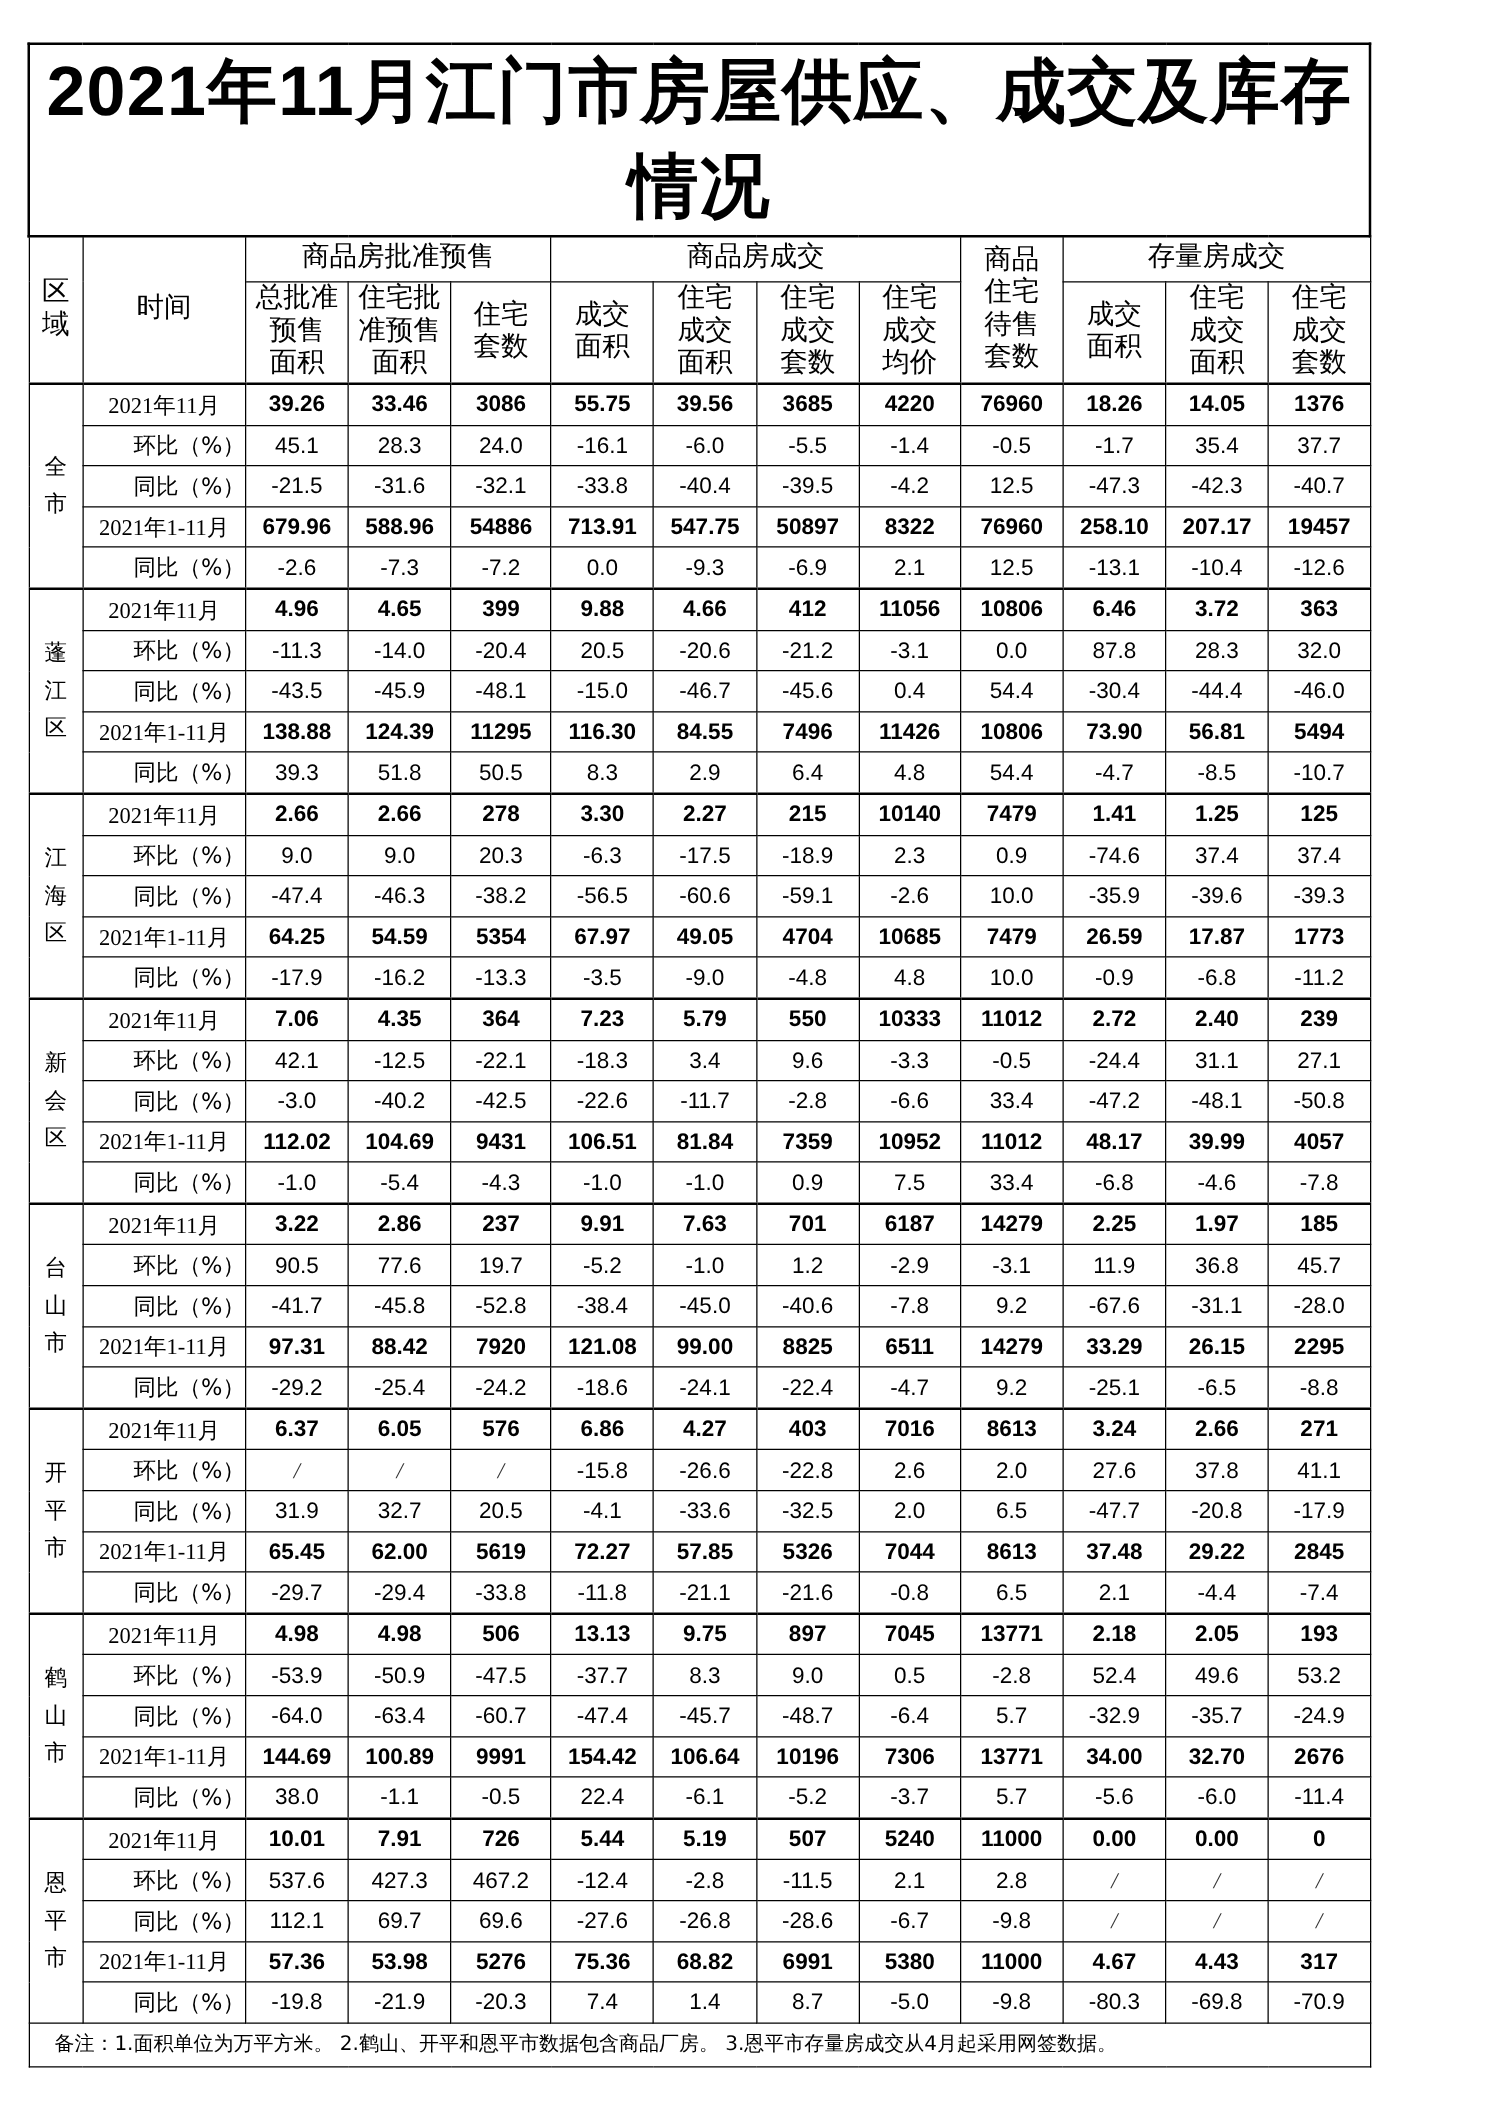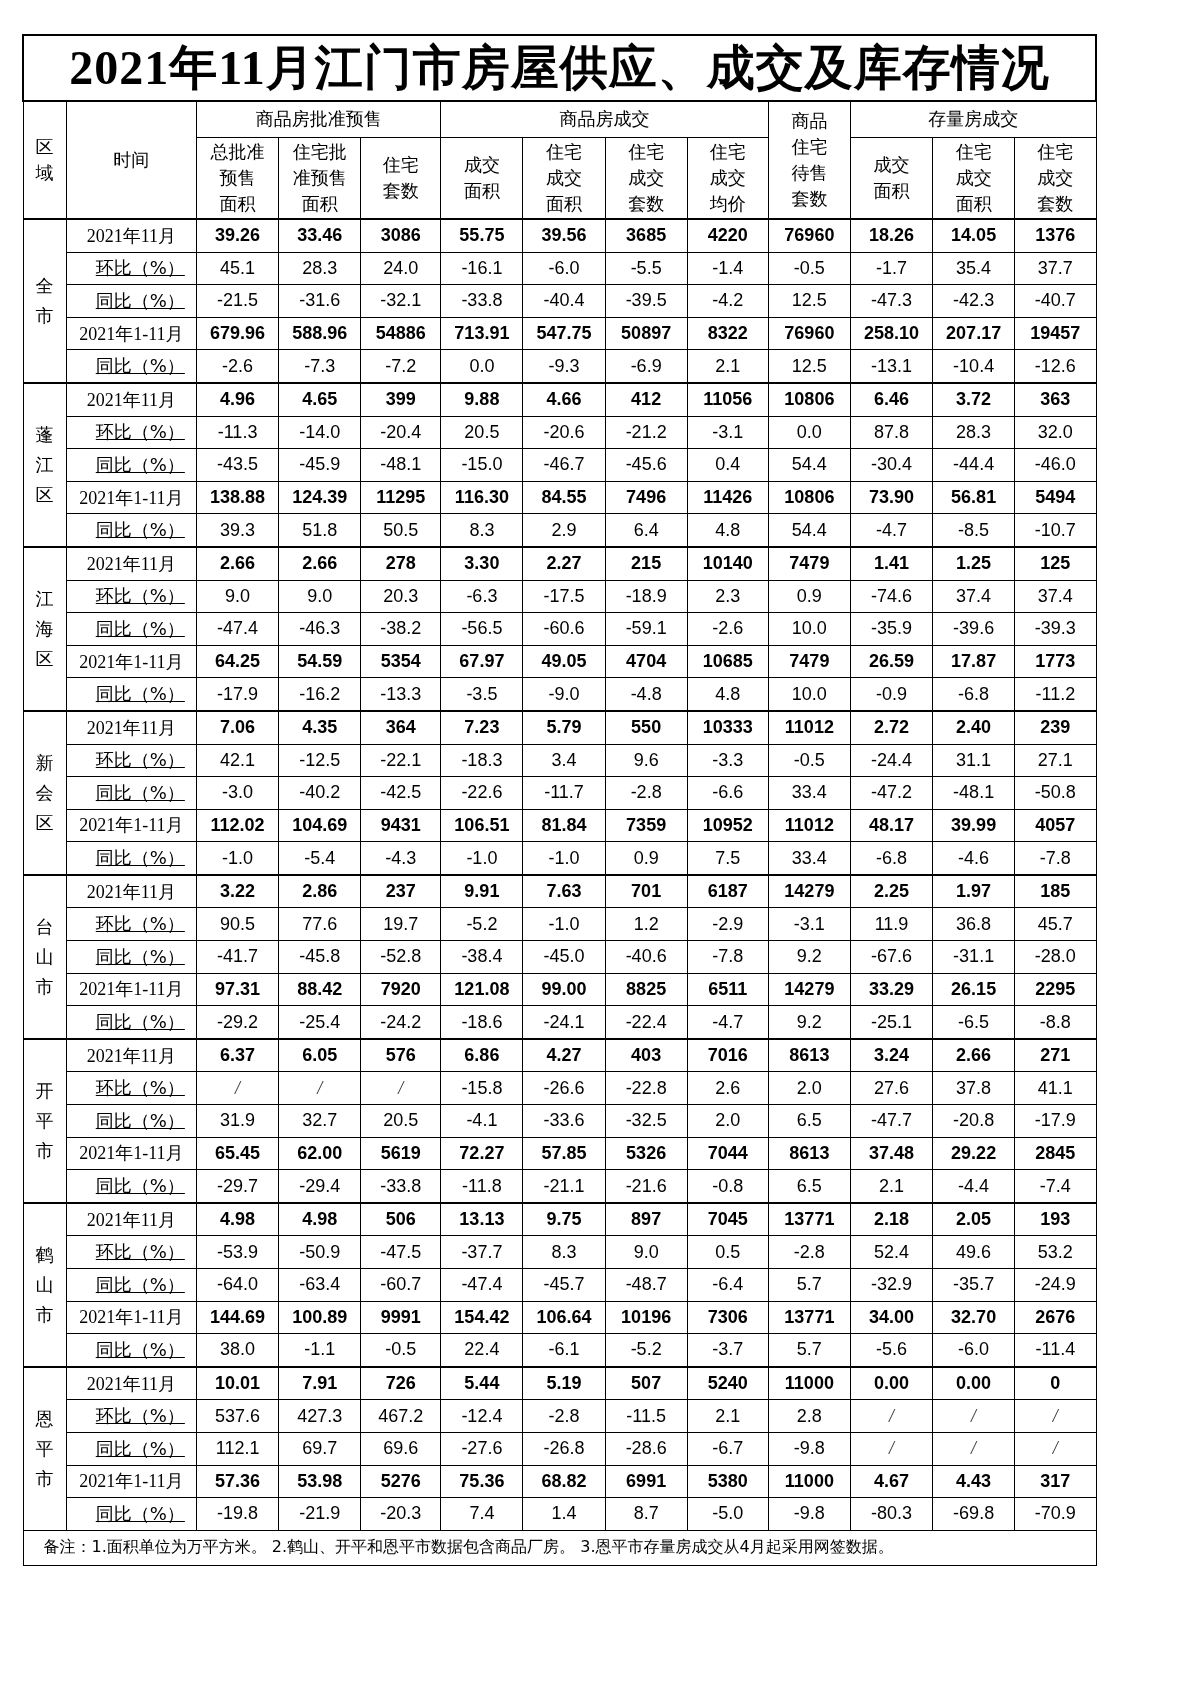--- a/index.html
+++ b/index.html
@@ -1,28 +1,28 @@
 <!DOCTYPE html>
 <html><head>
 <meta charset="utf-8">
 <style>
   html, body { margin:0; padding:0; background:#ffffff; }
   body { width:1200px; height:1696px; position:relative; font-family:"Liberation Sans","DejaVu Sans",sans-serif; color:#000; }
   .sheet { position:absolute; left:22px; top:34px; width:1075px; }
   table { border-collapse:collapse; width:1075px; table-layout:fixed; }
   td, th { border:1.5px solid #000; text-align:center; vertical-align:middle; padding:0; font-weight:normal; }
-  .title { height:56px; font-size:48px; font-weight:bold; font-family:Liberation Serif, serif; letter-spacing:1px; border:2px solid #000; }
-  .hdr { font-size:18px; font-family:Liberation Sans, sans-serif; line-height:26px; }
+  .title { height:56px; font-size:56px; font-weight:bold; font-family:Liberation Sans, sans-serif; letter-spacing:1px; border:2px solid #000; }
+  .hdr { font-size:22px; font-family:Liberation Mono, monospace; line-height:26px; }
   .grp { height:36px; }
   .sub { height:82px;margin-top:15px; }
   .region { font-size:20px; font-family:"DejaVu Sans",sans-serif; line-height:30px; }
   .region span { display:block; }
   tr.r td { height:31.6px; font-size:18px; }
   .time-b { font-family:"Liberation Serif","DejaVu Serif",serif; font-weight:normal; font-size:17px; }
-  .time-n { font-family:"DejaVu Sans",sans-serif; font-size:16px; text-align:center; padding-left:18px;text-decoration:underline; }
+  .time-n { font-family:"DejaVu Sans",sans-serif; font-size:16px; text-align:right; padding-left:18px; }
   .b { font-weight:bold; }
   .slash { font-family:"Liberation Serif",serif; font-style:italic; color:#333; }
   tr.sec td { border-top:2.5px solid #000; }
   .note { height:34px; font-size:16px; font-family:"DejaVu Sans",sans-serif; text-align:left; padding-left:20px; }
 </style>
 </head>
 <body>
 
 <div class="sheet">
   <table>

